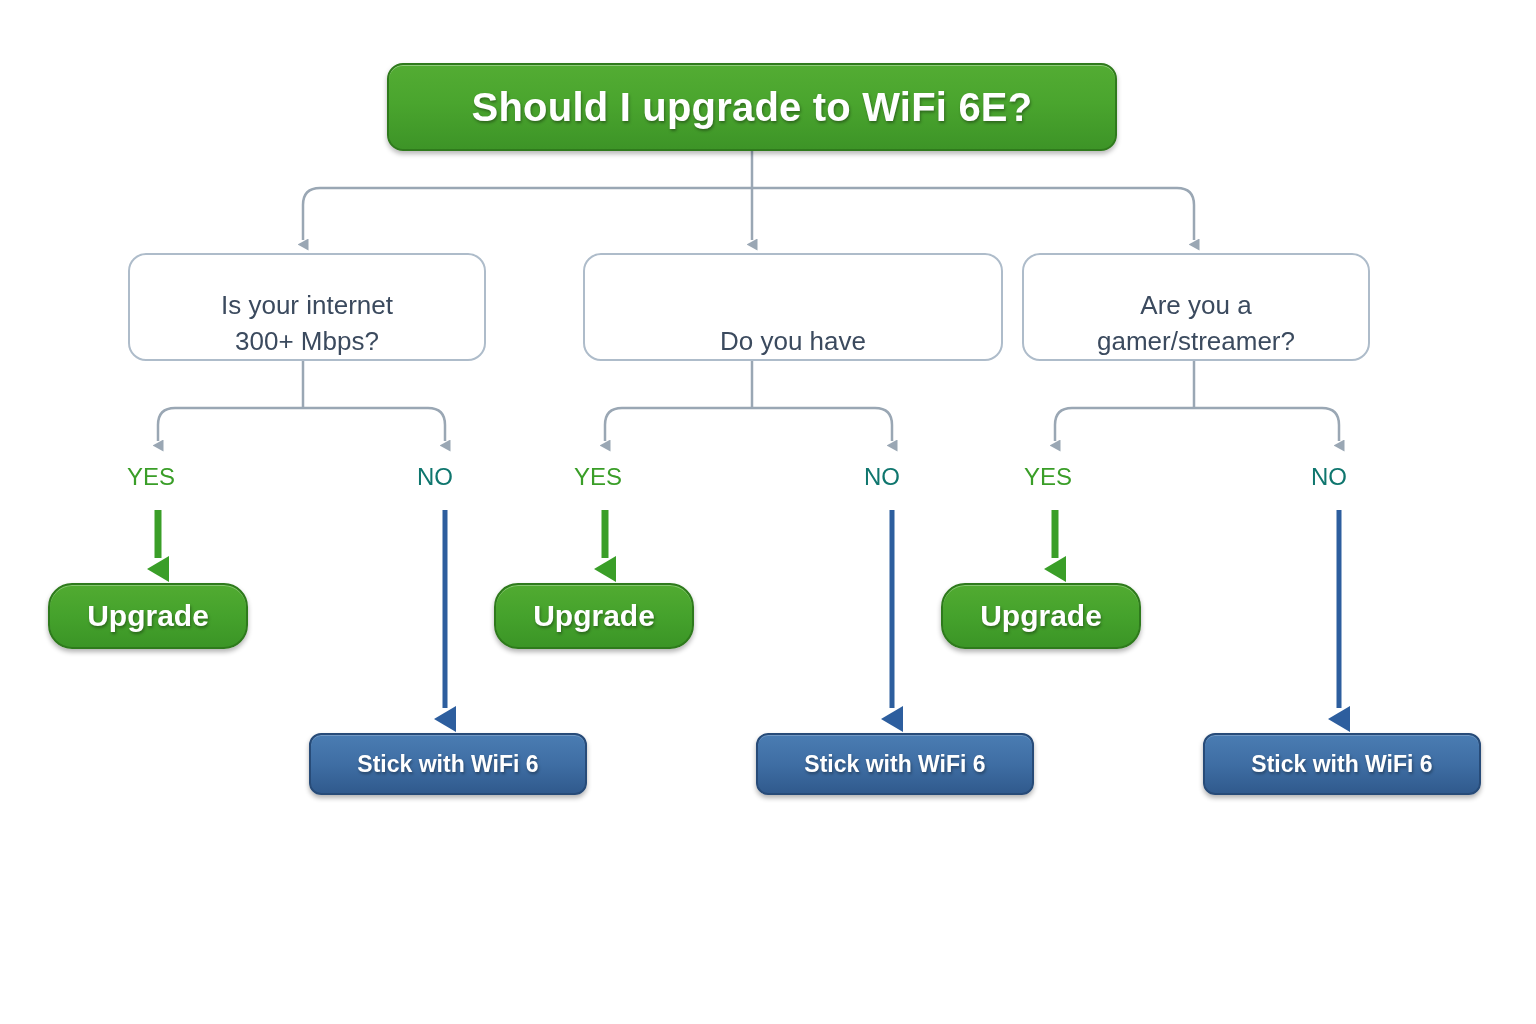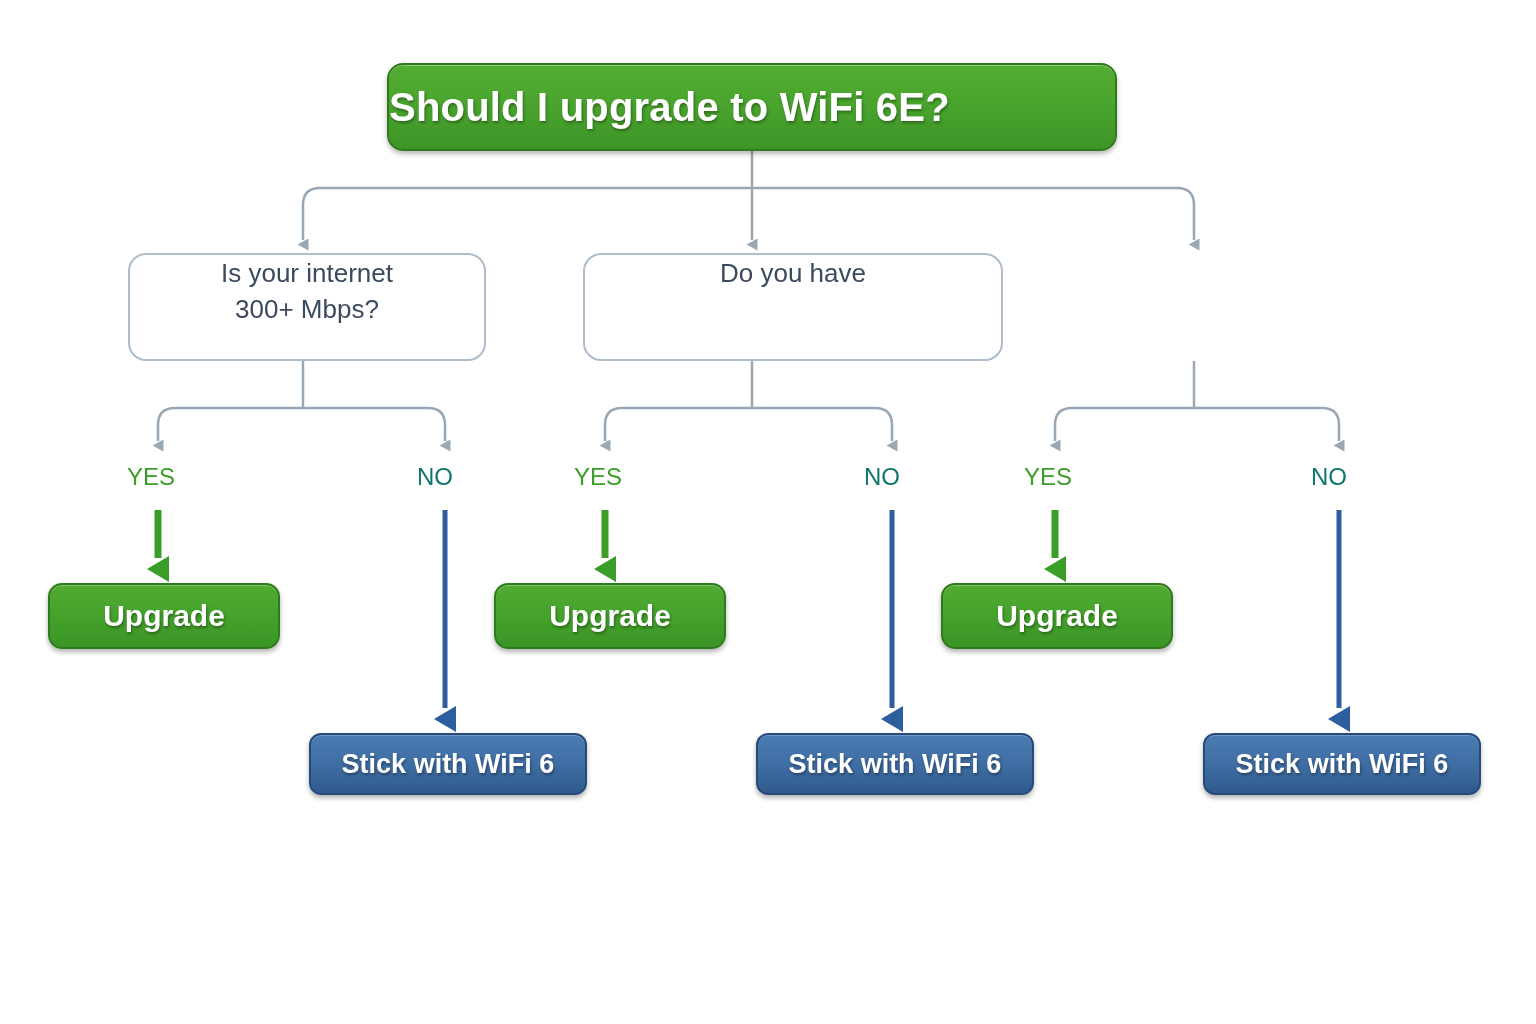--- a/index.html
+++ b/index.html
@@ -35,21 +35,21 @@
     top: 63px;
     width: 730px;
     height: 88px;
     box-sizing: border-box;
     border-radius: 16px;
     background: linear-gradient(180deg, #53ac33 0%, #4aa52e 45%, #3d9427 100%);
     border: 2px solid #2f7a1c;
     box-shadow: 0 3px 5px rgba(0,0,0,0.28), inset 0 1px 0 rgba(255,255,255,0.35);
     display: flex;
     align-items: center;
-    justify-content: flex-start;
+    justify-content: center;
     z-index: 4;
   }
   .root-node .label {
     color: #ffffff;
     font-size: 40px;
     font-weight: bold;
     letter-spacing: 0.2px;
     text-shadow: 1px 2px 3px rgba(0,0,0,0.35);
     white-space: nowrap;
   }
@@ -59,21 +59,21 @@
     position: absolute;
     top: 253px;
     height: 108px;
     box-sizing: border-box;
     border-radius: 18px;
     background: #ffffff;
     border: 2px solid #aebcca;
     display: flex;
     flex-direction: column;
     align-items: center;
-    justify-content: flex-start;
+    justify-content: flex-end;
     z-index: 4;
   }
   .decision-node .line {
     color: #3b4a5e;
     font-size: 26px;
     line-height: 36px;
     white-space: nowrap;
   }
   #decision-0 { left: 128px; width: 358px; }
   #decision-1 { left: 583px; width: 420px; }
@@ -100,38 +100,38 @@
     z-index: 4;
   }
   .outcome-node .label {
     color: #ffffff;
     font-weight: bold;
     white-space: nowrap;
     text-shadow: 1px 2px 3px rgba(0,0,0,0.35);
   }
   .outcome-node.upgrade {
     top: 583px;
-    width: 232px;
+    width: 200px;
     height: 66px;
-    border-radius: 14px;
+    border-radius: 24px;
     background: linear-gradient(180deg, #51ab31 0%, #45a22c 50%, #3b9526 100%);
     border: 2px solid #2e7a1c;
     box-shadow: 0 3px 5px rgba(0,0,0,0.3), inset 0 1px 0 rgba(255,255,255,0.3);
   }
   .outcome-node.upgrade .label { font-size: 30px; }
   .outcome-node.stick {
     top: 733px;
     width: 278px;
     height: 62px;
     border-radius: 12px;
     background: linear-gradient(180deg, #4a7cb2 0%, #3f6ea4 50%, #305a8d 100%);
     border: 2px solid #274b78;
     box-shadow: 0 3px 5px rgba(0,0,0,0.3), inset 0 1px 0 rgba(255,255,255,0.22);
   }
-  .outcome-node.stick .label { font-size: 27px; }
+  .outcome-node.stick .label { font-size: 23px; }
 </style>
 </head>
 <body>
 
 <div id="stage">
 
   <svg id="wires" viewBox="0 0 1536 1024">
     <defs>
       <marker id="arrow-grey" markerWidth="12" markerHeight="11" refX="1.5" refY="5.5" orient="auto" markerUnits="userSpaceOnUse">
         <path d="M0,0 L12,0 L6,11 Z" fill="#9aa7b4"></path>
@@ -197,20 +197,24 @@
     <span class="label">Should I upgrade to WiFi 6E?</span>
   </div>
 
   <div class="decision-node" id="decision-0">
     <span class="line">Is your internet</span>
     <span class="line">300+ Mbps?</span>
   </div>
   <div class="decision-node" id="decision-1">
     <span class="line">Do you have</span>
   </div>
+  <div class="decision-node" id="decision-2">
+    <span class="line">Are you a</span>
+    <span class="line">gamer/streamer?</span>
+  </div>
 
   <div class="branch-label yes" style="left:127px; top:463px;">YES</div>
   <div class="branch-label no" style="left:417px; top:463px;">NO</div>
 
   <div class="branch-label yes" style="left:574px; top:463px;">YES</div>
   <div class="branch-label no" style="left:864px; top:463px;">NO</div>
 
   <div class="branch-label yes" style="left:1024px; top:463px;">YES</div>
   <div class="branch-label no" style="left:1311px; top:463px;">NO</div>
 

